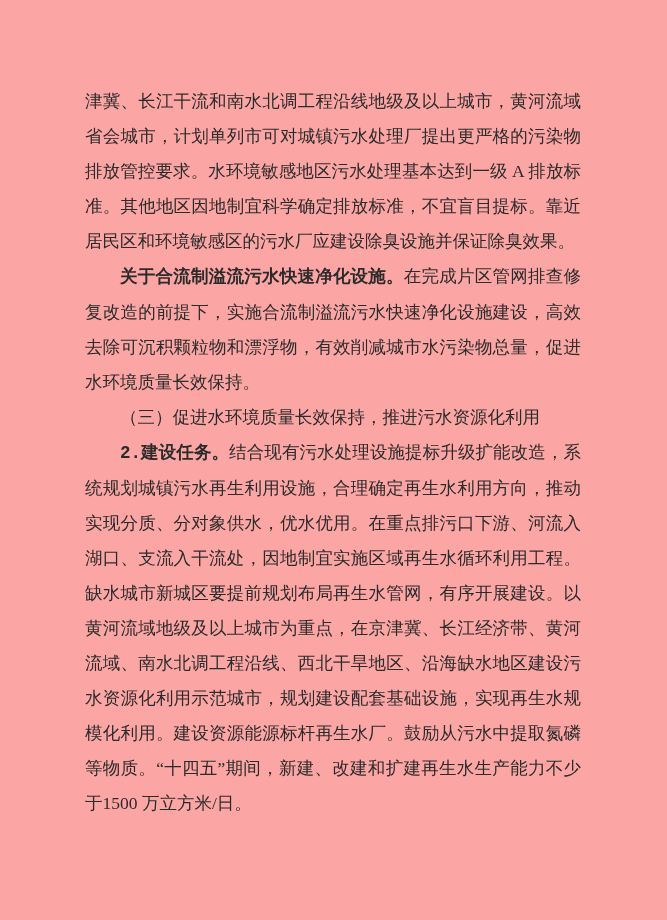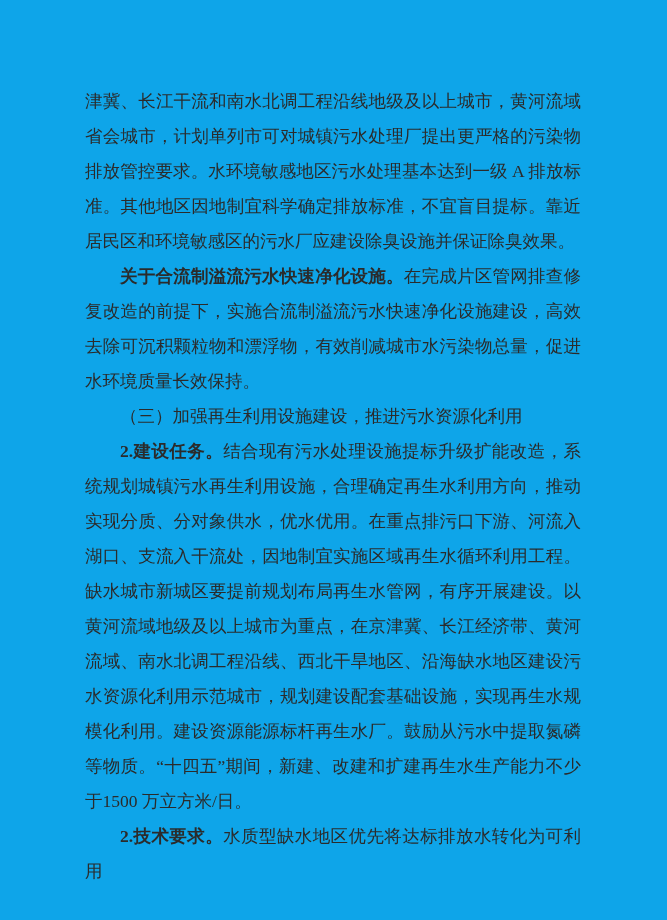--- a/index.html
+++ b/index.html
@@ -9,21 +9,21 @@
   }
   body {
     width: 667px;
     height: 920px;
     font-family: "Liberation Serif", "DejaVu Serif", serif;
   }
   .page {
     position: relative;
     width: 667px;
     height: 920px;
-    background: #0ea5e9;
+    background: #fca5a5;
     overflow: hidden;
   }
   .doc-body {
     position: absolute;
     left: 85px;
     top: 84px;
     width: 496px;
     font-size: 17.5px;
     line-height: 35px;
     color: #2b2b2b;
@@ -32,26 +32,26 @@
   }
   .doc-body p {
     margin: 0;
     padding: 0;
   }
   .doc-body p.indent {
     text-indent: 2em;
   }
   .seg-bold {
     font-weight: bold;
+    font-family: Liberation Mono, monospace;
   }
 </style>
 </head>
 <body>
 
 <div class="page">
   <div class="doc-body" id="doc-body">
       <p><span>津冀、长江干流和南水北调工程沿线地级及以上城市，黄河流域省会城市，计划单列市可对城镇污水处理厂提出更严格的污染物排放管控要求。水环境敏感地区污水处理基本达到一级 A 排放标准。其他地区因地制宜科学确定排放标准，不宜盲目提标。靠近居民区和环境敏感区的污水厂应建设除臭设施并保证除臭效果。</span></p>
       <p class="indent"><span class="seg-bold">关于合流制溢流污水快速净化设施。</span><span>在完成片区管网排查修复改造的前提下，实施合流制溢流污水快速净化设施建设，高效去除可沉积颗粒物和漂浮物，有效削减城市水污染物总量，促进水环境质量长效保持。</span></p>
-      <p class="indent"><span>（三）加强再生利用设施建设，推进污水资源化利用</span></p>
+      <p class="indent"><span>（三）促进水环境质量长效保持，推进污水资源化利用</span></p>
       <p class="indent"><span class="seg-bold">2.建设任务。</span><span>结合现有污水处理设施提标升级扩能改造，系统规划城镇污水再生利用设施，合理确定再生水利用方向，推动实现分质、分对象供水，优水优用。在重点排污口下游、河流入湖口、支流入干流处，因地制宜实施区域再生水循环利用工程。缺水城市新城区要提前规划布局再生水管网，有序开展建设。以黄河流域地级及以上城市为重点，在京津冀、长江经济带、黄河流域、南水北调工程沿线、西北干旱地区、沿海缺水地区建设污水资源化利用示范城市，规划建设配套基础设施，实现再生水规模化利用。建设资源能源标杆再生水厂。鼓励从污水中提取氮磷等物质。“十四五”期间，新建、改建和扩建再生水生产能力不少于1500 万立方米/日。</span></p>
-      <p class="indent"><span class="seg-bold">2.技术要求。</span><span>水质型缺水地区优先将达标排放水转化为可利用</span></p>
     </div>
 </div>
 
 </body></html>

